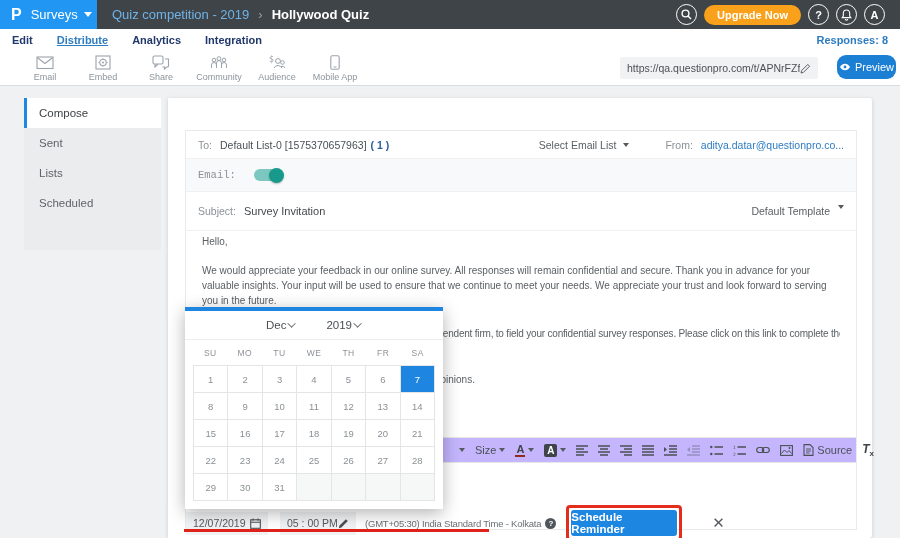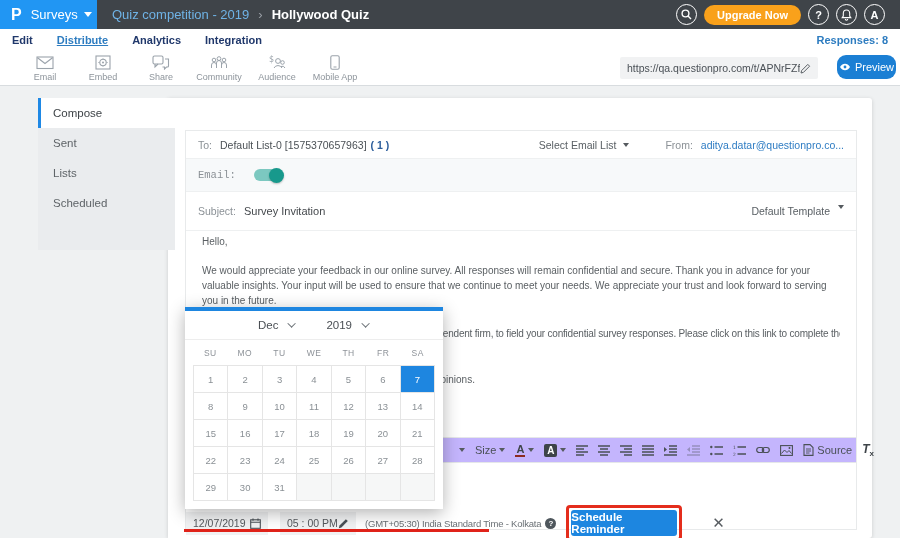--- a/index.html
+++ b/index.html
@@ -29,21 +29,21 @@
   .responses { margin-left:auto; font-size:11px; font-weight:bold; color:#2d7cc0; }
   
   .toolbar { position:absolute; left:0; top:51px; width:900px; height:35px; background:#fff; border-bottom:1px solid #d8dcdf; display:flex; padding-left:16px; }
   .channel { width:58px; display:flex; flex-direction:column; align-items:center; padding-top:4px; cursor:pointer; }
   .channel svg { display:block; }
   .channel-label { font-size:9px; color:#8d949b; margin-top:2px; white-space:nowrap; }
   .url-box { position:absolute; left:620px; top:57px; width:198px; height:22px; background:#f1f2f3; border-radius:2px; display:flex; align-items:center; padding:0 7px; }
   .url-text { flex:1; font-size:10.5px; color:#4a5056; white-space:nowrap; overflow:hidden; }
   .preview-btn { position:absolute; left:837px; top:55px; width:59px; height:24px; background:#1b7fd4; border-radius:9px; color:#fff; font-size:11px; display:flex; align-items:center; justify-content:center; gap:4px; cursor:pointer; }
   
-  .sidebar { position:absolute; left:38px; top:98px; width:137px; height:152px; background:#eaecee; }
+  .sidebar { position:absolute; left:24px; top:98px; width:137px; height:152px; background:#eaecee; }
   .side-item { height:30px; display:flex; align-items:center; padding-left:15px; font-size:11.5px; color:#5f6468; cursor:pointer; }
   .side-item.active { background:#fff; border-left:3px solid #1e88e5; padding-left:12px; color:#3e4347; }
   
   .card { position:absolute; left:168px; top:98px; width:704px; height:440px; background:#fff; border-radius:0 3px 3px 0; box-shadow:0 1px 4px rgba(0,0,0,.15); }
   .inner { position:absolute; left:185px; top:130px; width:672px; height:400px; border:1px solid #e8eaeb; background:#fff; overflow:hidden; }
   .row-lbl { color:#8b9196; margin-right:8px; }
   .to-row { height:28px; border-bottom:1px solid #eef0f1; display:flex; align-items:center; padding:0 12px; font-size:10.5px; }
   .to-value { color:#4b5156; }
   .to-count { color:#2b5d9b; font-weight:bold; margin-left:4px; }
   .select-list { margin-left:auto; display:flex; align-items:center; gap:7px; color:#5a6065; cursor:pointer; }
@@ -67,21 +67,21 @@
   .ed-item svg { display:block; }
   .ed-item.disabled { opacity:.38; }
   .a-color { font-size:11px; font-weight:bold; color:#3e4449; border-bottom:2.5px solid #8c2b20; line-height:11px; padding:0 1px; }
   .a-bg { font-size:10px; font-weight:bold; color:#fff; background:#3e4449; border-radius:2px; width:13px; height:13px; display:flex; align-items:center; justify-content:center; }
   .tx { font-size:12px; font-weight:bold; color:#3e4449; font-style:italic; }
   .tx sub { font-size:8px; font-style:normal; }
   
   .datepicker { position:absolute; left:185px; top:307px; width:258px; background:#fff; box-shadow:0 4px 16px rgba(0,0,0,.3); z-index:5; }
   .dp-topbar { height:4px; background:#1e86e0; }
   .dp-header { height:29px; display:flex; align-items:center; justify-content:center; gap:30px; border-bottom:1px solid #ededed; font-size:11.5px; color:#4a4f54; }
-  .dp-select { display:flex; align-items:center; gap:12px; cursor:pointer; }
+  .dp-select { display:flex; align-items:center; gap:4px; cursor:pointer; }
   .chev { width:6px; height:6px; border-left:1.5px solid #6b7176; border-bottom:1.5px solid #6b7176; transform:rotate(-45deg) translateY(-2px); }
   .dp-weekdays { display:grid; grid-template-columns:repeat(7,1fr); margin:0 8px; height:25px; align-items:center; text-align:center; font-size:8.5px; color:#8d9298; letter-spacing:.5px; }
   .dp-grid { display:grid; grid-template-columns:repeat(7,1fr); margin:0 8px 8px; border-left:1px solid #e5e5e5; border-top:1px solid #e5e5e5; }
   .dp-cell { height:27px; border-right:1px solid #e5e5e5; border-bottom:1px solid #e5e5e5; display:flex; align-items:center; justify-content:center; font-size:9.5px; color:#8a9095; cursor:pointer; }
   .dp-cell.sel { background:#1e86e0; color:#fff; }
   .dp-cell.empty { background:#f6f7f7; cursor:default; }
   
   .schedule-row { position:absolute; left:186px; top:505px; display:flex; align-items:center; z-index:3; }
   .field-box { height:23px; background:#f1f2f3; display:flex; align-items:center; justify-content:space-between; padding:0 7px; font-size:10.5px; color:#55595d; cursor:pointer; }
   .date-box { width:82px; }

